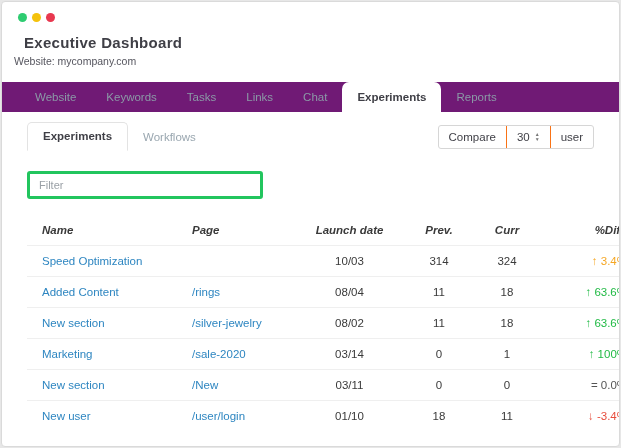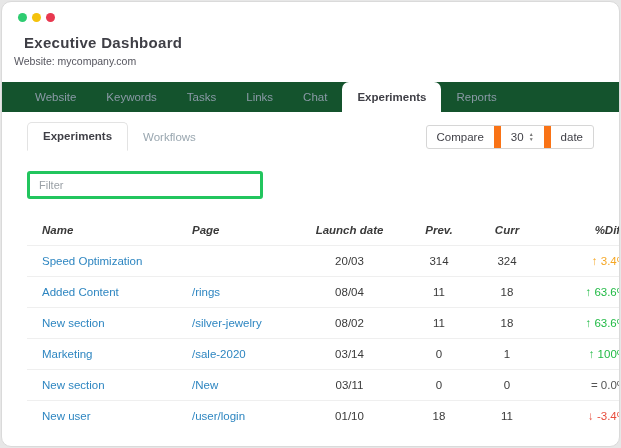--- a/index.html
+++ b/index.html
@@ -4,41 +4,41 @@
 <style>
   html,body{margin:0;padding:0;}
   body{
     width:621px;height:448px;overflow:hidden;
     background:#e7e7e7;
     font-family:"Liberation Sans", sans-serif;
     position:relative;
   }
   .card{
     position:absolute;inset:1px;
-    background:#fff;border:1px solid #dadada;border-radius:10px;
+    background:#fff;border:1px solid #dadada;border-radius:4px;
     overflow:hidden;
   }
   
   .lights{position:absolute;top:11px;left:16px;display:flex;gap:5px;}
   .light{width:9px;height:9px;border-radius:50%;}
   .title{margin:32px 0 0 22px;font-size:15px;font-weight:600;color:#3f3f46;letter-spacing:.3px;}
   .subtitle{margin:4px 0 0 12px;font-size:10.5px;color:#55555e;}
   
-  .main-tabs{display:flex;align-items:stretch;background:#14532d;margin-top:15px;height:30px;padding-left:18px;}
+  .main-tabs{display:flex;align-items:stretch;background:#701a75;margin-top:15px;height:30px;padding-left:18px;}
   .mtab{display:flex;align-items:center;padding:0 15px;font-size:11.5px;color:#8b9aa7;cursor:pointer;white-space:nowrap;}
   .mtab.active{background:#fff;color:#3f3f46;font-weight:600;border-radius:7px 7px 0 0;}
   
   .panel{padding:10px 25px 0;background:#fff;}
   .subtab-row{display:flex;justify-content:space-between;align-items:center;}
   .sub-tabs{display:flex;align-items:flex-end;}
   .stab{padding:7px 15px 8px;font-size:11.5px;color:#9aa7b0;cursor:pointer;white-space:nowrap;}
   .stab.active{color:#3f3f46;font-weight:600;background:#fff;border:1px solid #e3e3e3;border-bottom-color:#fff;border-radius:5px 5px 0 0;}
   .compare-group{display:flex;border:1px solid #d6d6d6;border-radius:3px;font-size:11.5px;color:#3f3f46;overflow:hidden;background:#fff;}
   .seg{padding:5px 10px;display:flex;align-items:center;gap:5px;}
-  .seg + .seg{border-left:7px solid #f97316;align-items:center;}
+  .seg + .seg{border-left:1px solid #f97316;align-items:center;}
   .arrows{display:inline-flex;flex-direction:column;font-size:5px;line-height:5px;color:#777;}
   
   .filter{display:block;margin-top:20px;width:212px;height:22px;border:3px solid #22c55e;border-radius:3px;padding:0 9px;font-size:11px;color:#333;outline:none;}
   .filter::placeholder{color:#9aa0a6;}
   
   table{margin-top:16px;border-collapse:collapse;width:100%;font-size:11.5px;table-layout:fixed;}
   th{font-weight:700;color:#3a3a3a;padding:9px 4px;font-style:italic;}
   td{padding:9px 4px;color:#3a3a3a;}
   tbody tr{border-top:1px solid #efefef;}
   .c0{text-align:left;width:142px;padding-left:15px;}
@@ -84,42 +84,42 @@
 
       <div class="compare-group">
         <span class="seg">Compare</span>
         <span class="seg">
           <span>30</span>
           <span class="arrows">
               <span>▲</span>
               <span>▼</span>
             </span>
         </span>
-        <span class="seg">date</span>
+        <span class="seg">user</span>
       </div>
     </div>
 
     <input class="filter" placeholder="Filter" style="">
 
     <table>
       <thead id="thead">
           <tr>
             <th class="c0">Name</th>
             <th class="c1">Page</th>
             <th class="c2">Launch date</th>
             <th class="c3">Prev.</th>
             <th class="c4">Curr</th>
             <th class="c5">%Diff.</th>
           </tr>
         </thead>
       <tbody id="tbody">
           <tr>
             <td class="c0"><span class="link">Speed Optimization</span></td>
             <td class="c1"></td>
-            <td class="c2">20/03</td>
+            <td class="c2">10/03</td>
             <td class="c3">314</td>
             <td class="c4">324</td>
             <td class="c5"><span class="diff" style="color: rgb(245, 166, 35);">↑ 3.4%</span></td>
           </tr>
           <tr>
             <td class="c0"><span class="link">Added Content</span></td>
             <td class="c1"><span class="link">/rings</span></td>
             <td class="c2">08/04</td>
             <td class="c3">11</td>
             <td class="c4">18</td>

